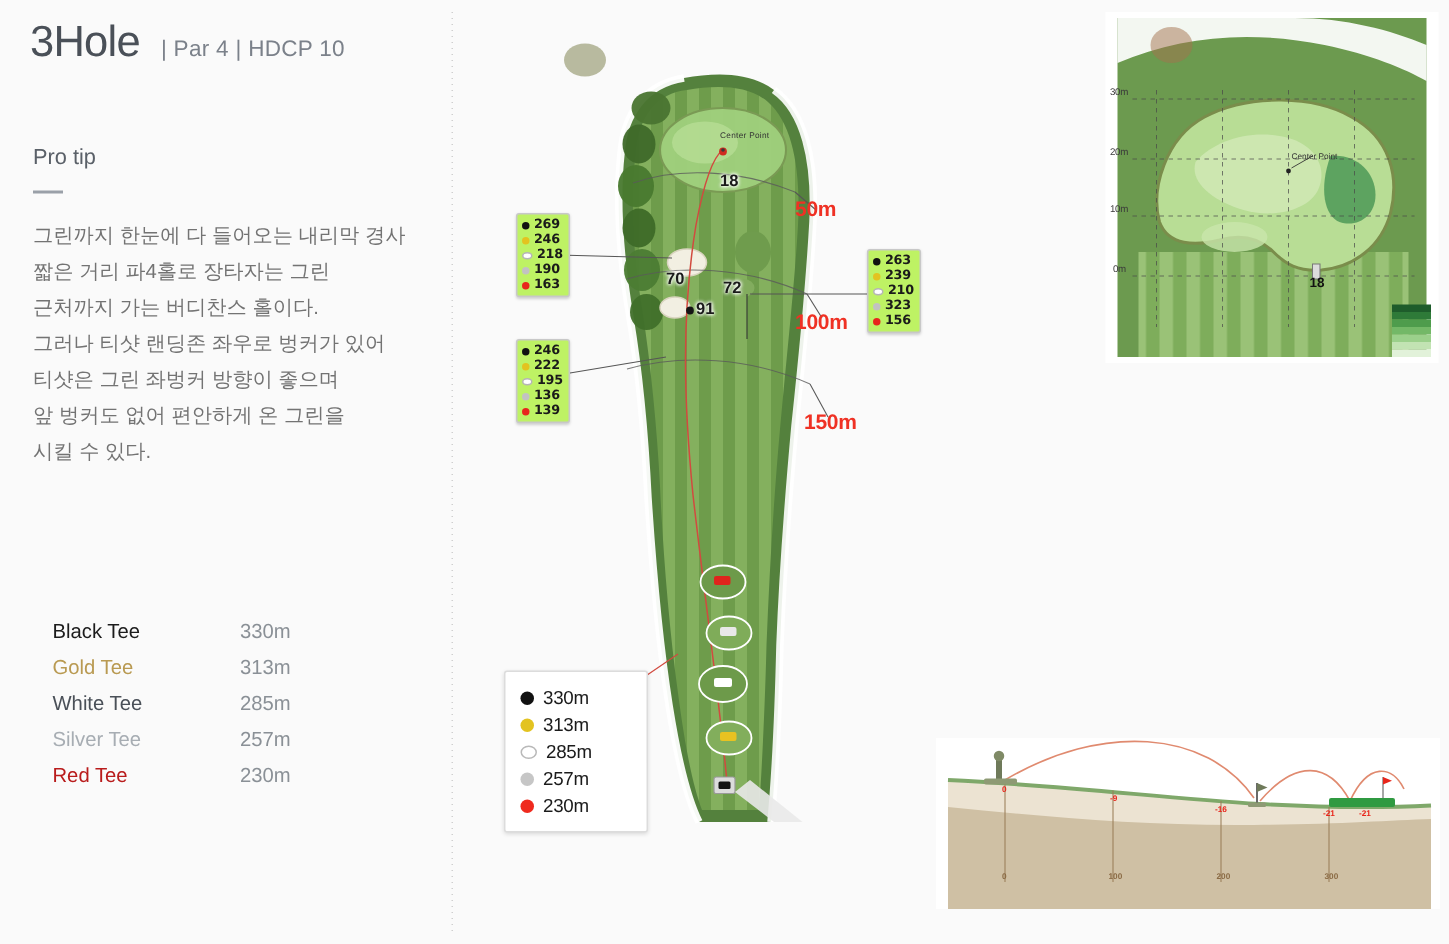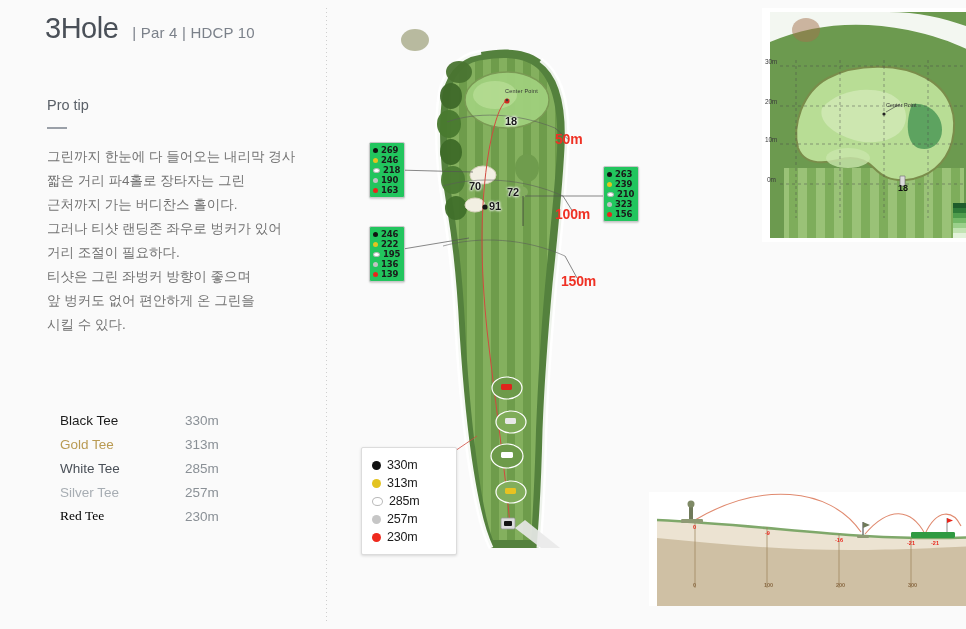--- a/index.html
+++ b/index.html
@@ -2,21 +2,21 @@
 <html><head>
 <meta charset="utf-8">
 <style>
   html,body{margin:0;padding:0;}
   body{
     width:966px;height:629px;
     background:#fafafa;
     font-family:"Liberation Sans","DejaVu Sans",sans-serif;
     overflow:hidden;position:relative;
   }
-  #root{position:absolute;inset:0;margin-left:25px;}
+  #root{position:absolute;inset:0;}
 
   
   .left-panel{position:absolute;left:0;top:0;width:302px;height:629px;}
   .divider-v{
     position:absolute;left:301px;top:8px;width:1px;height:614px;
     background-image:linear-gradient(to bottom,#cfcfcf 1px,transparent 1px);
     background-size:1px 4px;
   }
 
   .hole-header{position:absolute;left:20px;top:12px;display:flex;align-items:baseline;}
@@ -31,29 +31,29 @@
   .protip-body div{white-space:nowrap;}
 
   .tee-table{position:absolute;left:35px;top:408px;width:200px;}
   .tee-row{display:flex;height:24px;align-items:center;font-size:13.5px;}
   .tee-name{width:125px;}
   .tee-dist{color:#8a9096;}
   .t-black{color:#1c1c1c;}
   .t-gold{color:#b99a52;}
   .t-white{color:#4a5058;}
   .t-silver{color:#a7adb3;}
-  .t-red{color:#000000;font-family:Liberation Serif, serif;}
+  .t-red{color:#b91c1c;}
 
   
   .course-map{position:absolute;left:330px;top:0px;width:300px;height:570px;}
   .map-canvas{position:absolute;inset:0;}
 
   
   .mk-box{
-    position:absolute;background:#22c55e;border:1px solid #c8c8c8;
+    position:absolute;background:#bef264;border:1px solid #c8c8c8;
     border-radius:2px;padding:2px 4px 2px 3px;
     box-shadow:0 1px 2px rgba(0,0,0,.18);
   }
   .mk-row{display:flex;align-items:center;height:10px;line-height:10px;}
   .mk-dot{width:5px;height:5px;border-radius:50%;margin-right:3px;flex:0 0 5px;}
   .mk-val{font-size:8.5px;color:#1a1a1a;font-weight:bold;letter-spacing:-0.2px;
     font-family:"DejaVu Sans",sans-serif;}
   .d-black{background:#111;}
   .d-gold{background:#e3c320;}
   .d-white{background:#fff;border:1px solid #b5b5b5;width:3px;height:3px;}
@@ -108,21 +108,20 @@
     </div>
 
     <div class="protip-title">Pro tip</div>
     <div class="protip-rule"></div>
 
     <div class="protip-body">
       <div>그린까지 한눈에 다 들어오는 내리막 경사</div>
       <div>짧은 거리 파4홀로 장타자는 그린</div>
       <div>근처까지 가는 버디찬스 홀이다.</div>
       <div>그러나 티샷 랜딩존 좌우로 벙커가 있어</div>
-      <div>거리 조절이 필요하다.</div>
       <div>티샷은 그린 좌벙커 방향이 좋으며</div>
       <div>앞 벙커도 없어 편안하게 온 그린을</div>
       <div>시킬 수 있다.</div>
     </div>
 
     <div class="tee-table">
       <div class="tee-row">
         <div class="tee-name t-black">Black Tee</div>
         <div class="tee-dist">330m</div>
       </div>

